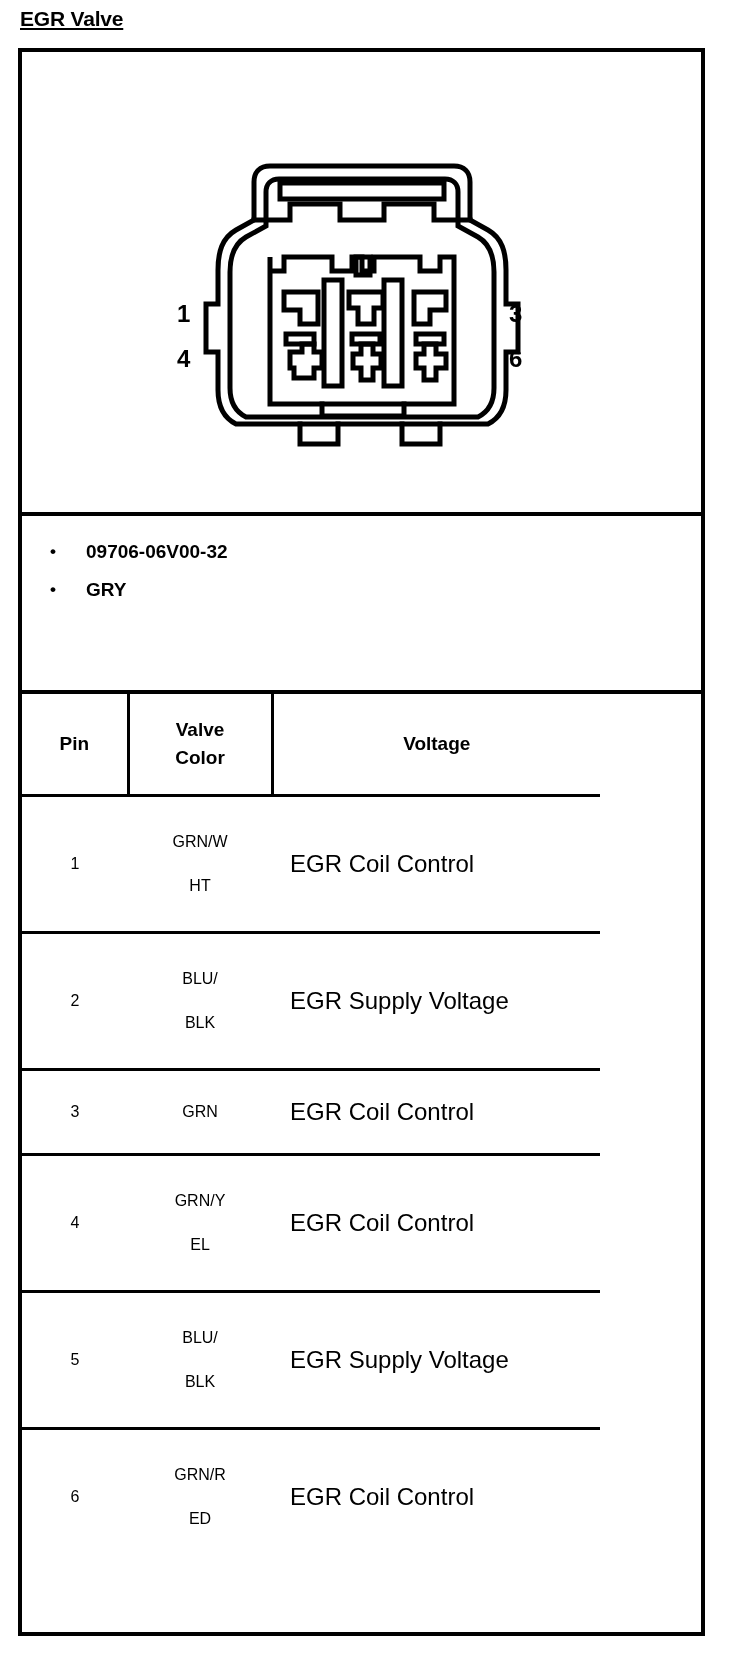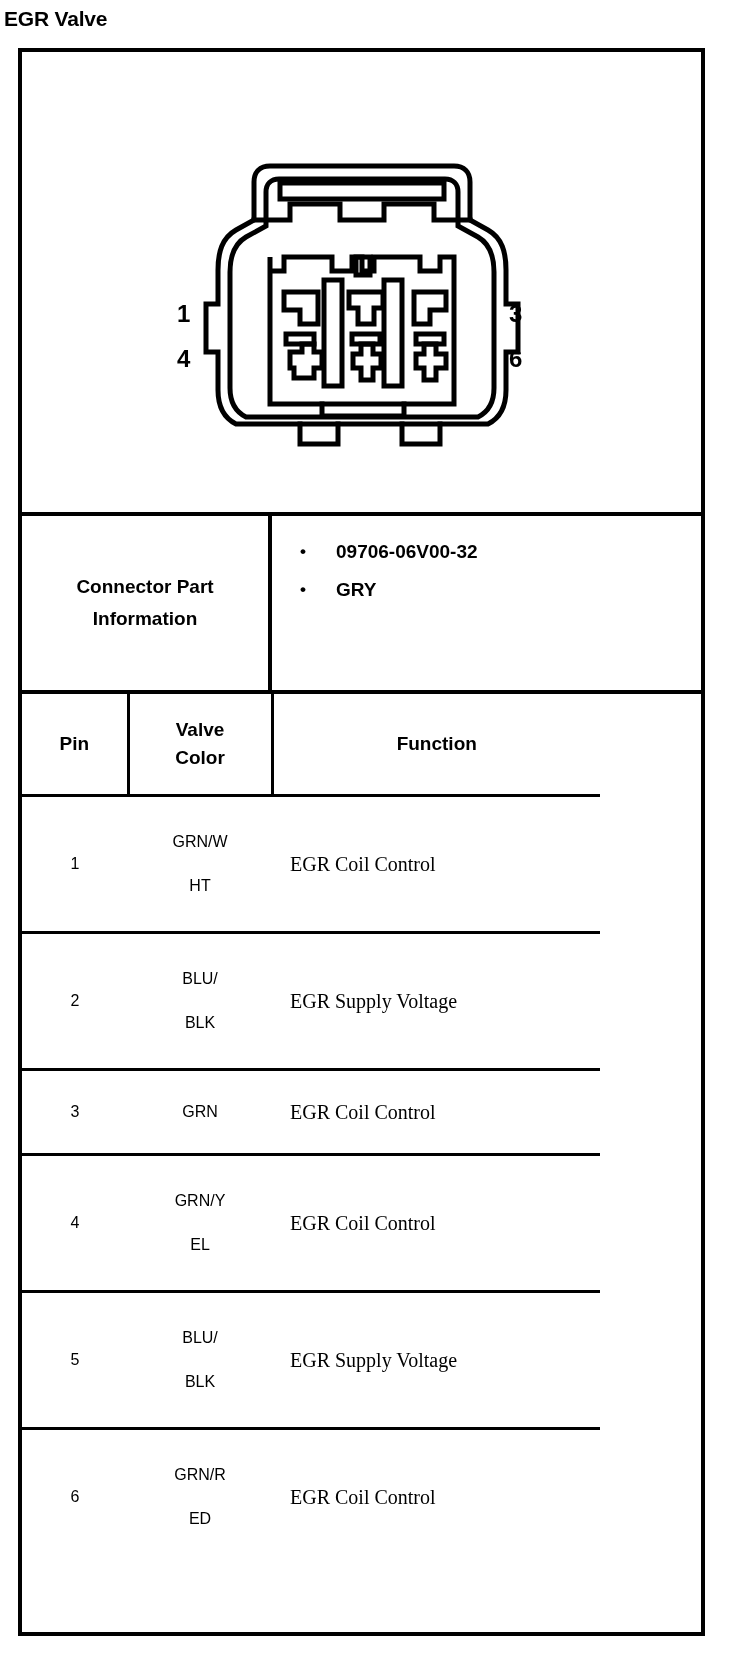--- a/index.html
+++ b/index.html
@@ -17,27 +17,28 @@
 
   .page {
     position: relative;
     width: 736px;
     height: 1654px;
   }
 
   
   .page-title {
     position: absolute;
-    left: 4px;
+    left: 20px;
     top: 6px;
     font-size: 21px;
     font-weight: bold;
     letter-spacing: -0.2px;
     line-height: 26px;
     white-space: nowrap;
+    text-decoration: underline;
   }
 
   
   .frame {
     position: absolute;
     left: 18px;
     top: 48px;
     width: 687px;
     height: 1588px;
     border: 4px solid #000;
@@ -147,24 +148,23 @@
   .thead-row th.col-pin,
   .thead-row th.col-color { border-right: 3px solid #000; }
 
   .cell-text {
     font-size: 16px;
     font-weight: normal;
     line-height: 44px;
   }
   .cell-text.wrapped { line-height: 44px; }
   .cell-func {
-    font-size: 20px;
+    font-size: 24px;
     font-weight: normal;
     line-height: 26px;
-    font-family: Liberation Serif, serif;
   }
 </style>
 </head>
 <body>
 
 <div class="page">
 
   <div class="page-title">EGR Valve</div>
 
   <div class="frame">
@@ -261,26 +261,20 @@
 
       <div class="pin-callout callout-1">1</div>
       <div class="pin-callout callout-4">4</div>
       <div class="pin-callout callout-3">3</div>
       <div class="pin-callout callout-6">6</div>
     </div>
 
     <div class="hrule" style="top:460px;"></div>
 
     <div class="partinfo" style="top:464px; height:174px;">
-      <div class="partinfo-label">
-        <div>
-          <div>Connector Part</div>
-          <div>Information</div>
-        </div>
-      </div>
       <div class="partinfo-values">
         <div class="bullet-row">
           <span class="bullet-dot">•</span>
           <span>09706-06V00-32</span>
         </div>
         <div class="bullet-row">
           <span class="bullet-dot">•</span>
           <span>GRY</span>
         </div>
       </div>
@@ -294,21 +288,21 @@
         <col style="width:144px;">
         <col>
       </colgroup>
       <thead>
         <tr class="thead-row">
           <th class="col-pin" style="height:100px;">Pin</th>
           <th class="col-color">
             <div>Valve</div>
             <div>Color</div>
           </th>
-          <th class="col-func" style="text-align:center; padding-left:0 !important;">Function</th>
+          <th class="col-func" style="text-align:center; padding-left:0 !important;">Voltage</th>
         </tr>
       </thead>
       <tbody>
 
         <tr>
           <td class="col-pin" style="height:134px;">
             <span class="cell-text">1</span>
           </td>
           <td class="col-color">
             <div class="cell-text wrapped">GRN/W</div>

